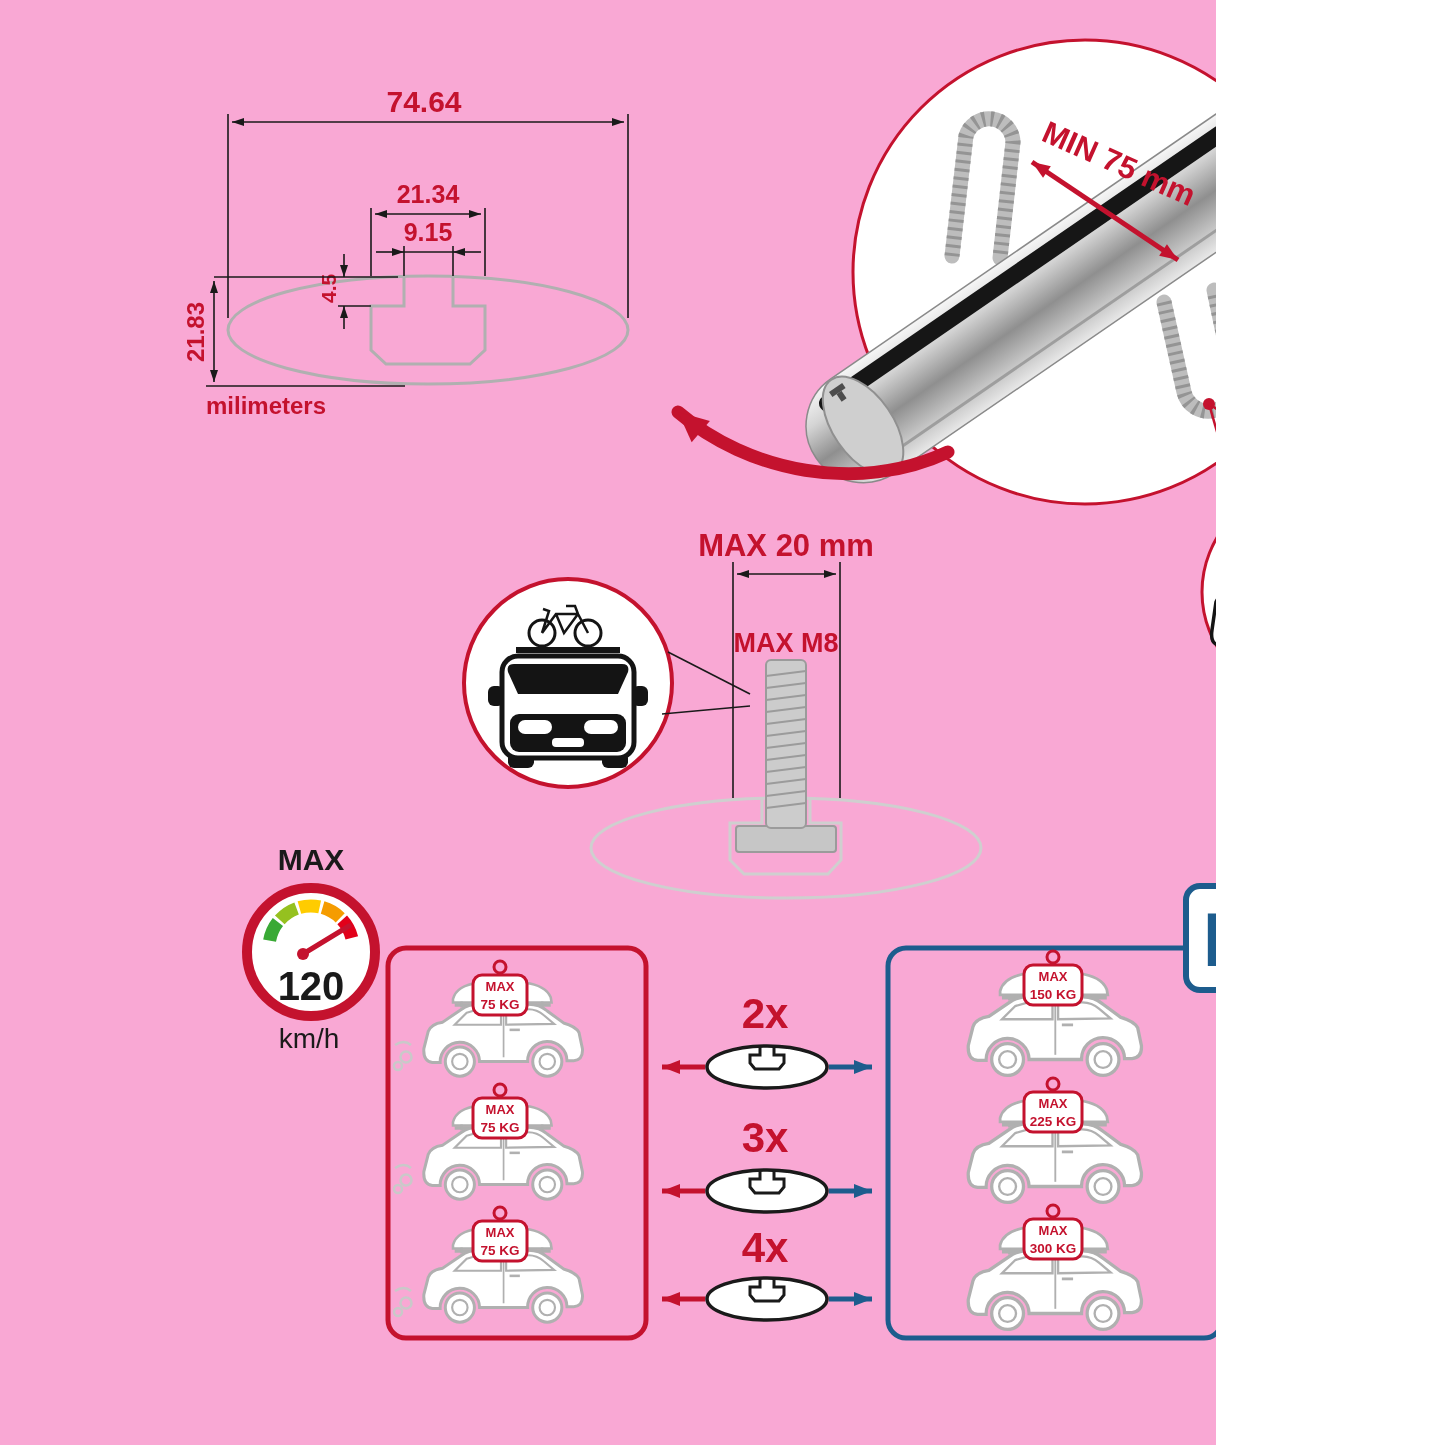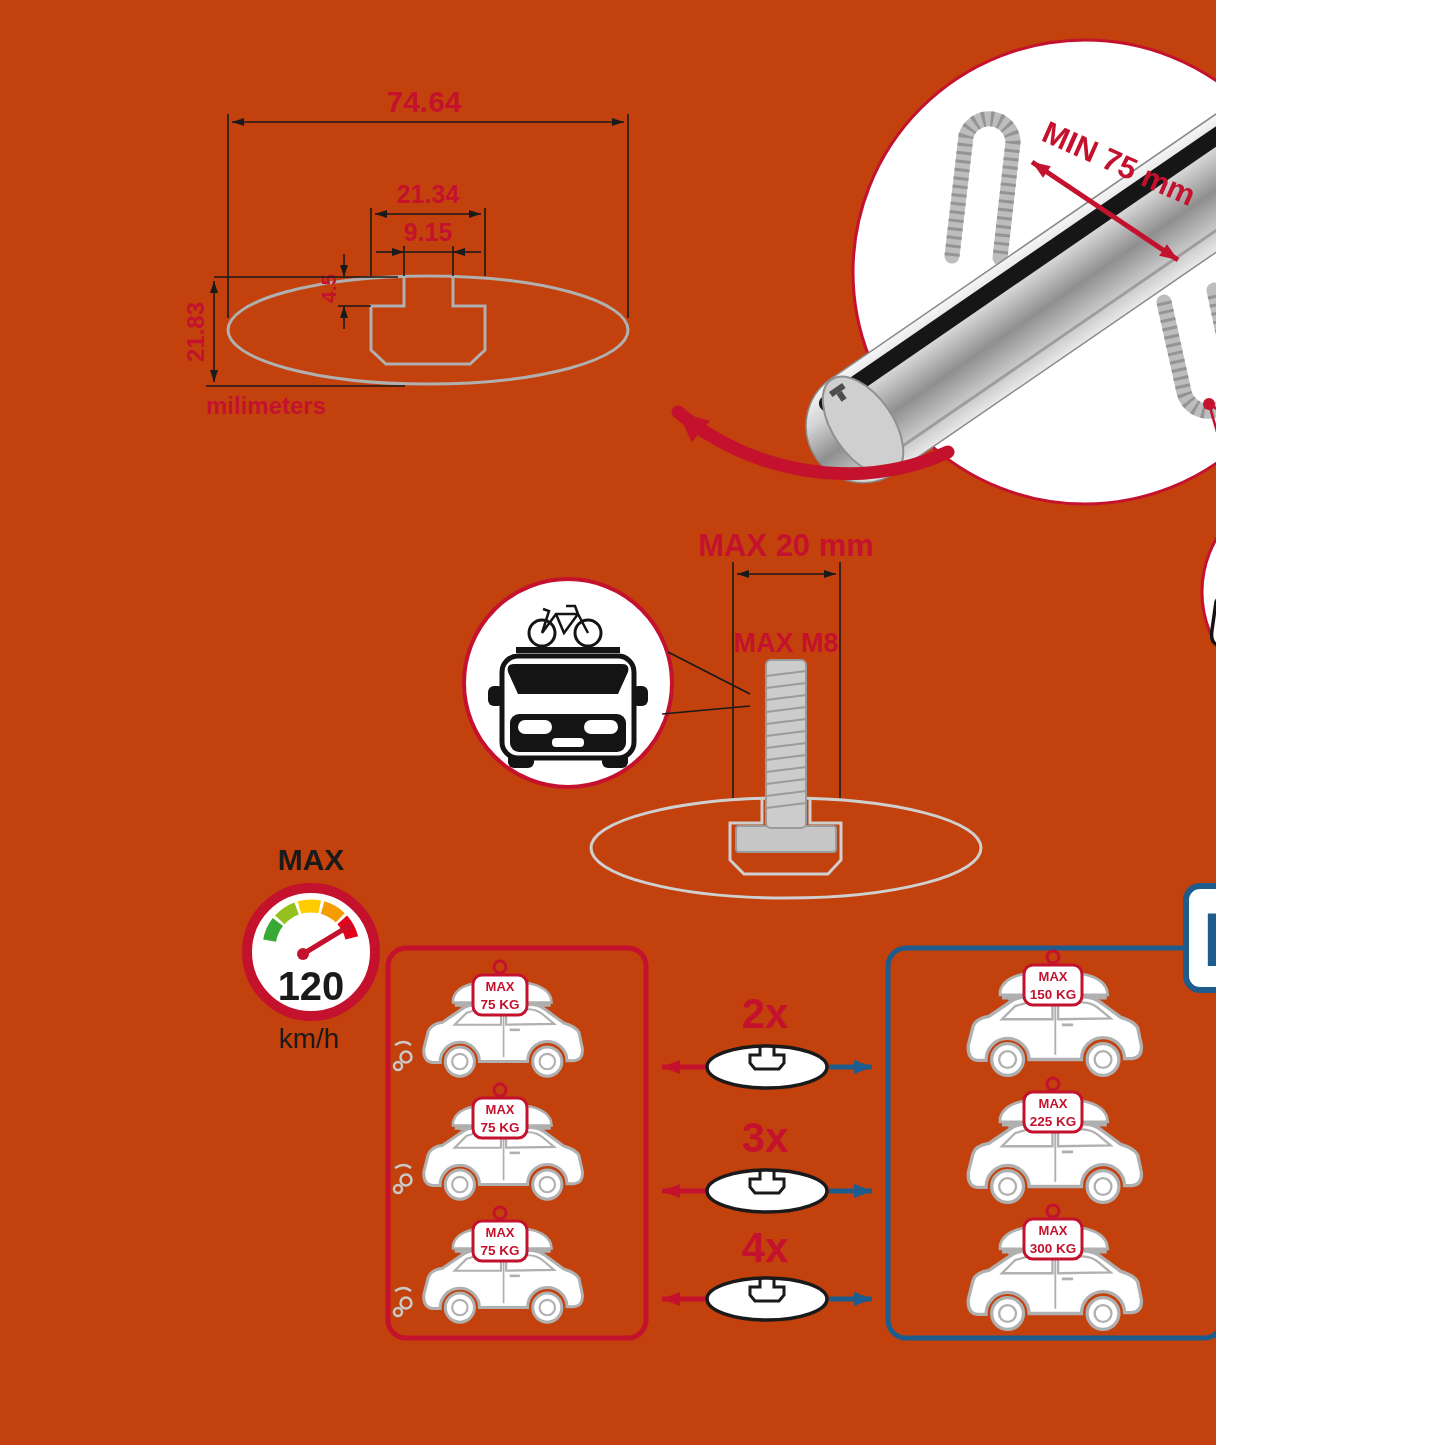--- a/index.html
+++ b/index.html
@@ -1,16 +1,16 @@
 <!DOCTYPE html>
 <html><head>
 <meta charset="utf-8">
 <style>
   html,body{margin:0;padding:0;background:#fff}
-  .canvas{position:relative;width:1216px;height:1445px;background:#c2410c;overflow:hidden;
+  .canvas{position:relative;width:1216px;height:1445px;background:#f9a8d4;overflow:hidden;
           font-family:"Liberation Sans",sans-serif}
   svg text{font-family:"Liberation Sans",sans-serif}
   .red{fill:#c4122e}
   .blue{fill:#1d5c8d}
   .navy{fill:#0d2d49}
   .blk{fill:#1a1a1a}
   .bold{font-weight:bold}
   .dim{stroke:#1a1a1a;stroke-width:1.6;fill:none}
   .graydraw{stroke:#b0b0b0;stroke-width:3;fill:none}
   .ghost{stroke:#cfcfcf;stroke-width:3;fill:none}

